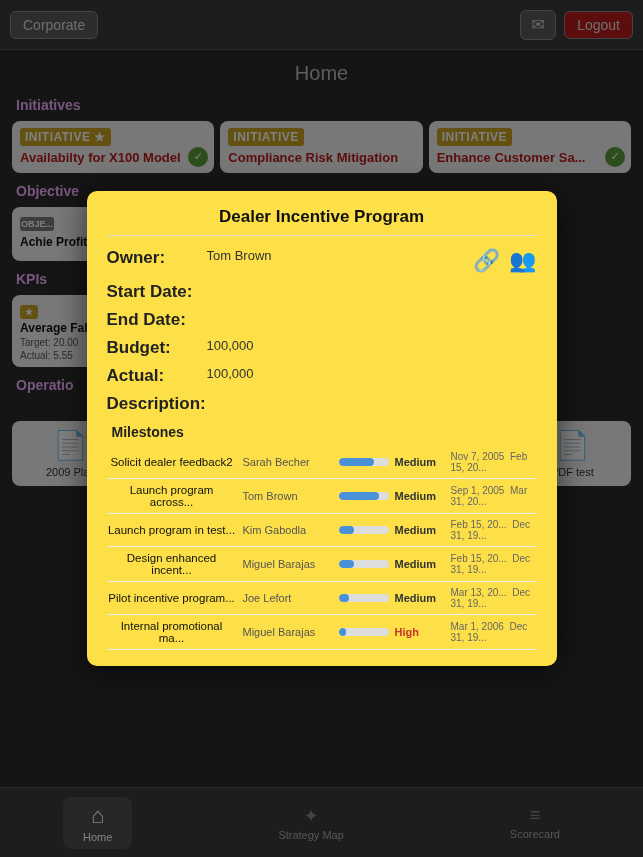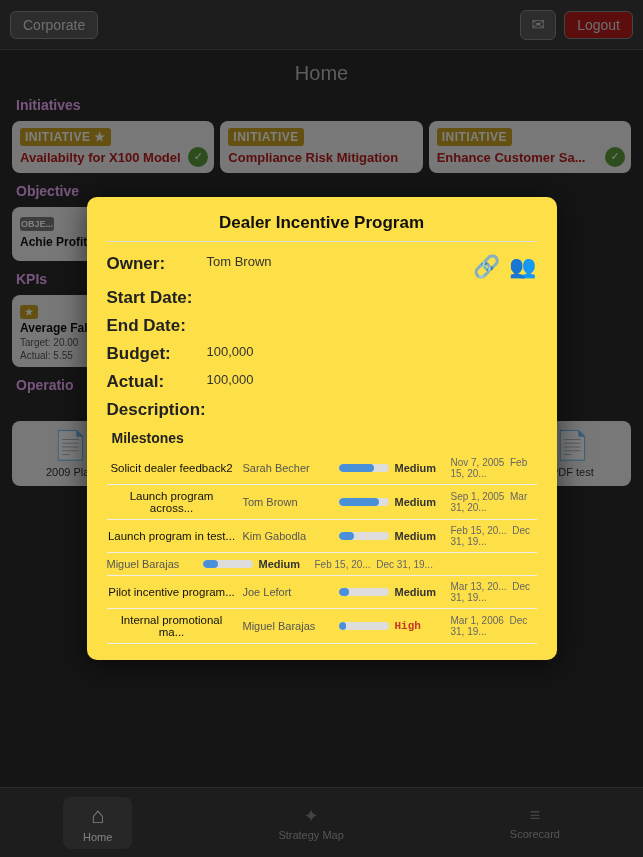--- a/index.html
+++ b/index.html
@@ -349,21 +349,21 @@
       background: #4a90d9;
       border-radius: 4px;
     }
     .milestone-priority {
       width: 50px;
       flex-shrink: 0;
       font-weight: bold;
       color: #333;
       font-size: 11px;
     }
-    .milestone-priority.high { color: #c0392b; font-family: Liberation Mono, monospace; }
+    .milestone-priority.high { color: #c0392b; }
     .milestone-dates {
       flex: 1;
       color: #666;
       font-size: 10px;
     }
   </style>
 </head>
 <body>
 
 <div id="top-bar">
@@ -539,20 +539,21 @@
     <div class="milestone-owner">Kim Gabodla</div>
     <div class="milestone-bar">
       <div class="bar-track">
               <div class="bar-fill" style="width:30%"></div>
             </div>
     </div>
     <div class="milestone-priority ">Medium</div>
     <div class="milestone-dates">Feb 15, 20...&nbsp;&nbsp;Dec 31, 19...</div>
   </div>
         <div class="milestone-row">
+    <div class="milestone-name">Design enhanced incent...</div>
     <div class="milestone-owner">Miguel Barajas</div>
     <div class="milestone-bar">
       <div class="bar-track">
               <div class="bar-fill" style="width:30%"></div>
             </div>
     </div>
     <div class="milestone-priority ">Medium</div>
     <div class="milestone-dates">Feb 15, 20...&nbsp;&nbsp;Dec 31, 19...</div>
   </div>
         <div class="milestone-row">

